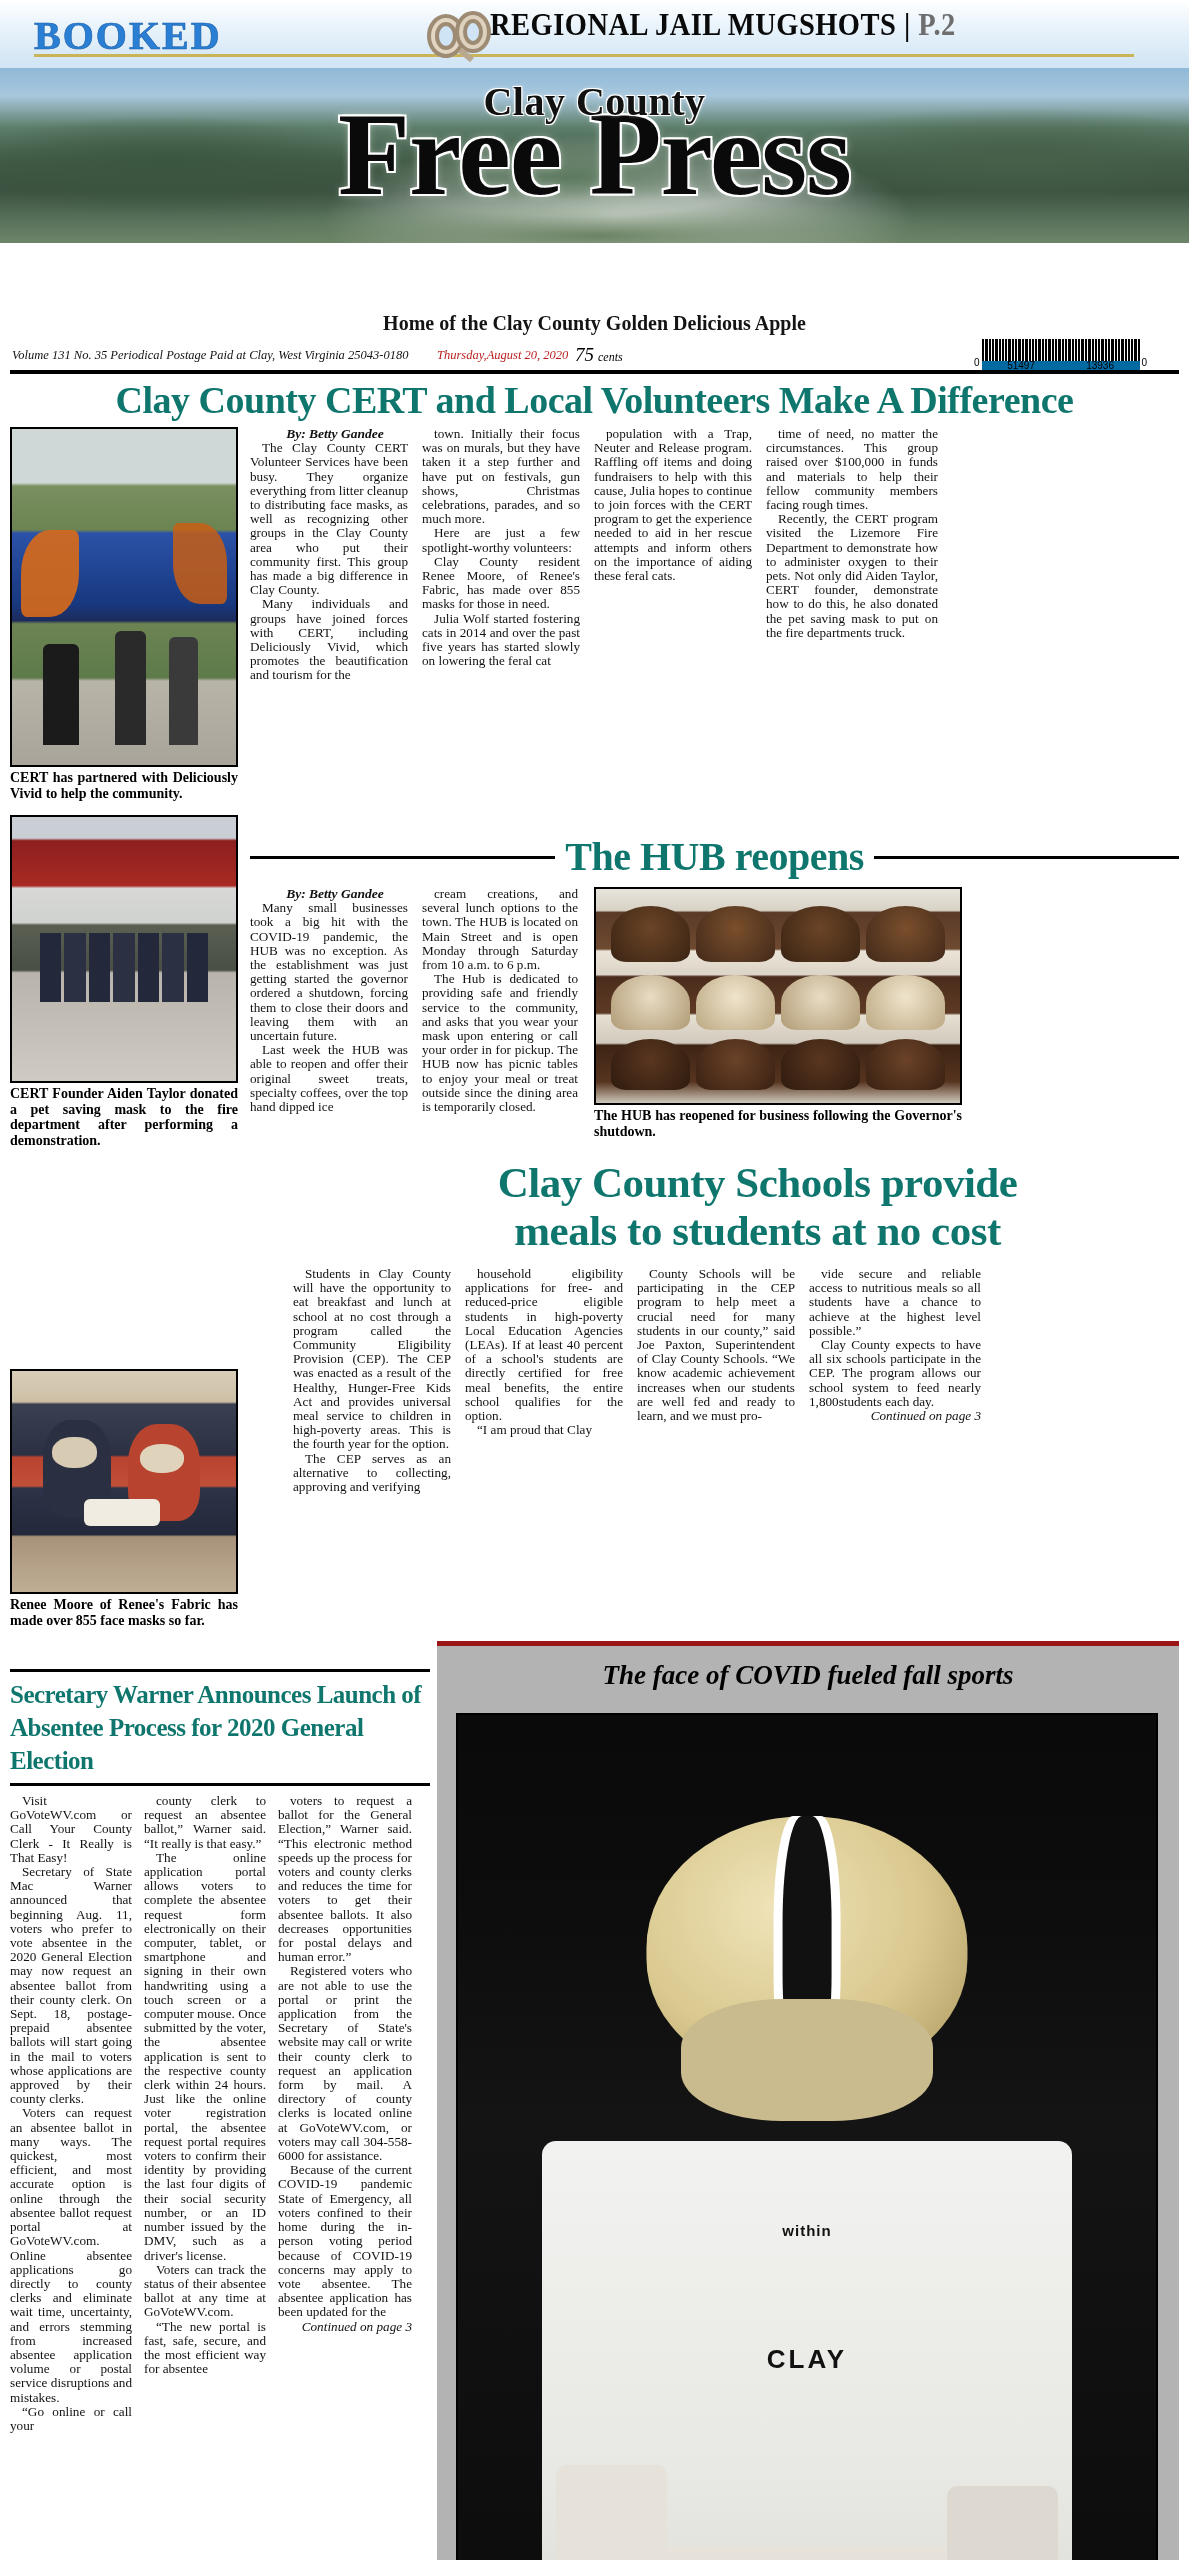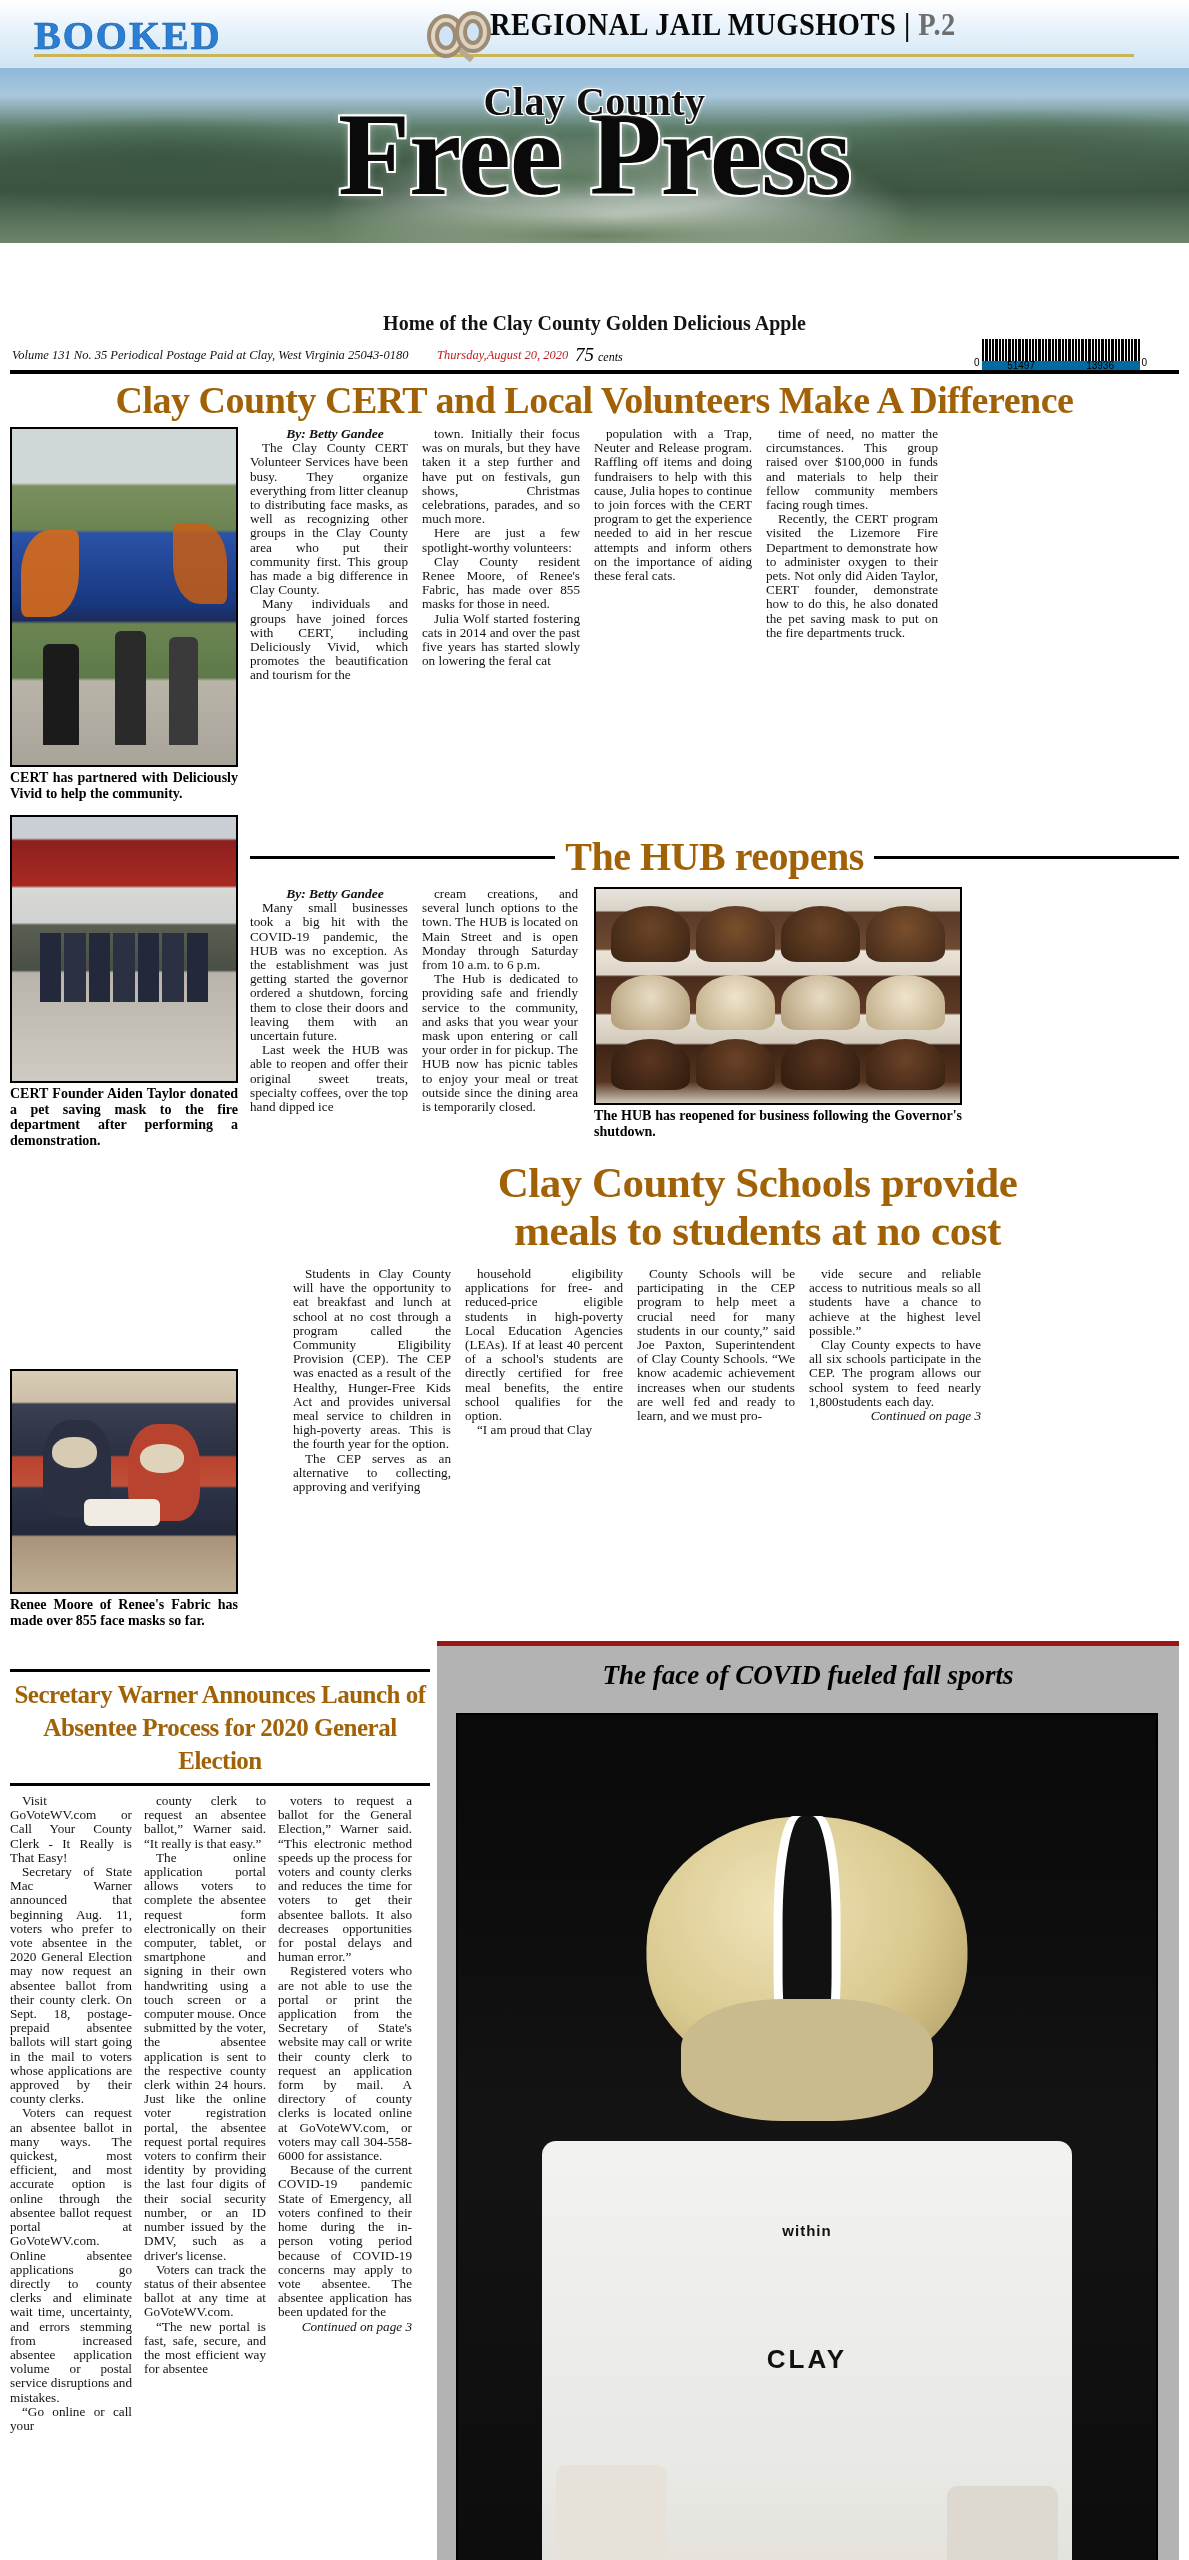--- a/index.html
+++ b/index.html
@@ -120,21 +120,21 @@
     font-size:10px; font-family:"Liberation Sans",sans-serif;
     background:#0369a1; line-height:9px;
   }
   .rule-thick { position:absolute; left:10px; width:1169px; height:4px; background:#000; }
 
   
   .page { position:absolute; left:0; top:369px; width:1189px; }
 
   h1.story-head {
     font-family:"Liberation Serif", serif;
-    font-weight:bold; color:#a16207; margin:0;
+    font-weight:bold; color:#0f766e; margin:0;
     letter-spacing:-0.5px;
   }
 
   .cols { display:flex; gap:0; }
   .col {
     font-family:"Liberation Serif", serif;
     font-size:13.2px; line-height:14.2px; text-align:justify;
     color:#111;
   }
   .col p { margin:0; text-indent:12px; }
@@ -427,21 +427,21 @@
       <div style="position:absolute;left:18%;top:30%;width:20%;height:14%;background:#d8cbb4;border-radius:46%;"></div>
       <div style="position:absolute;left:52%;top:24%;width:32%;height:44%;background:#b8432f;border-radius:40% 40% 30% 30%;"></div>
       <div style="position:absolute;left:57%;top:33%;width:20%;height:13%;background:#e0d3bc;border-radius:46%;"></div>
       <div style="position:absolute;left:32%;top:58%;width:34%;height:12%;background:#f0ece2;border-radius:6px;"></div>
     </div>
     <div class="caption">Renee Moore of Renee's Fabric has made over 855 face masks so far.</div>
   </div>
 
   <div style="position:absolute; left:10px; top:1300px; width:420px;">
     <div class="hr-blk"></div>
-    <h1 class="story-head" style="font-size:25px;line-height:33px;text-align:center;margin:6px 0 0 0;">
+    <h1 class="story-head" style="font-size:25px;line-height:33px;text-align:left;margin:6px 0 0 0;">
       <span>Secretary Warner Announces Launch of</span><br>
       <span>Absentee Process for 2020 General Election</span>
     </h1>
     <div class="hr-blk" style="margin-top:6px;"></div>
 
     <div class="cols" style="margin-top:8px;">
       <div class="col" style="width:134px;flex:0 0 134px;padding-right:12px;">
         <p>Visit GoVoteWV.com or Call Your County Clerk - It Really is That Easy!</p>
         <p>Secretary of State Mac Warner announced that beginning Aug. 11, voters who prefer to vote absentee in the 2020 General Election may now request an absentee ballot from their county clerk. On Sept. 18, postage-prepaid absentee ballots will start going in the mail to voters whose applications are approved by their county clerks.</p>
         <p>Voters can request an absentee ballot in many ways. The quickest, most efficient, and most accurate option is online through the absentee ballot request portal at GoVoteWV.com. Online absentee applications go directly to county clerks and eliminate wait time, uncertainty, and errors stemming from increased absentee application volume or postal service disruptions and mistakes.</p>

